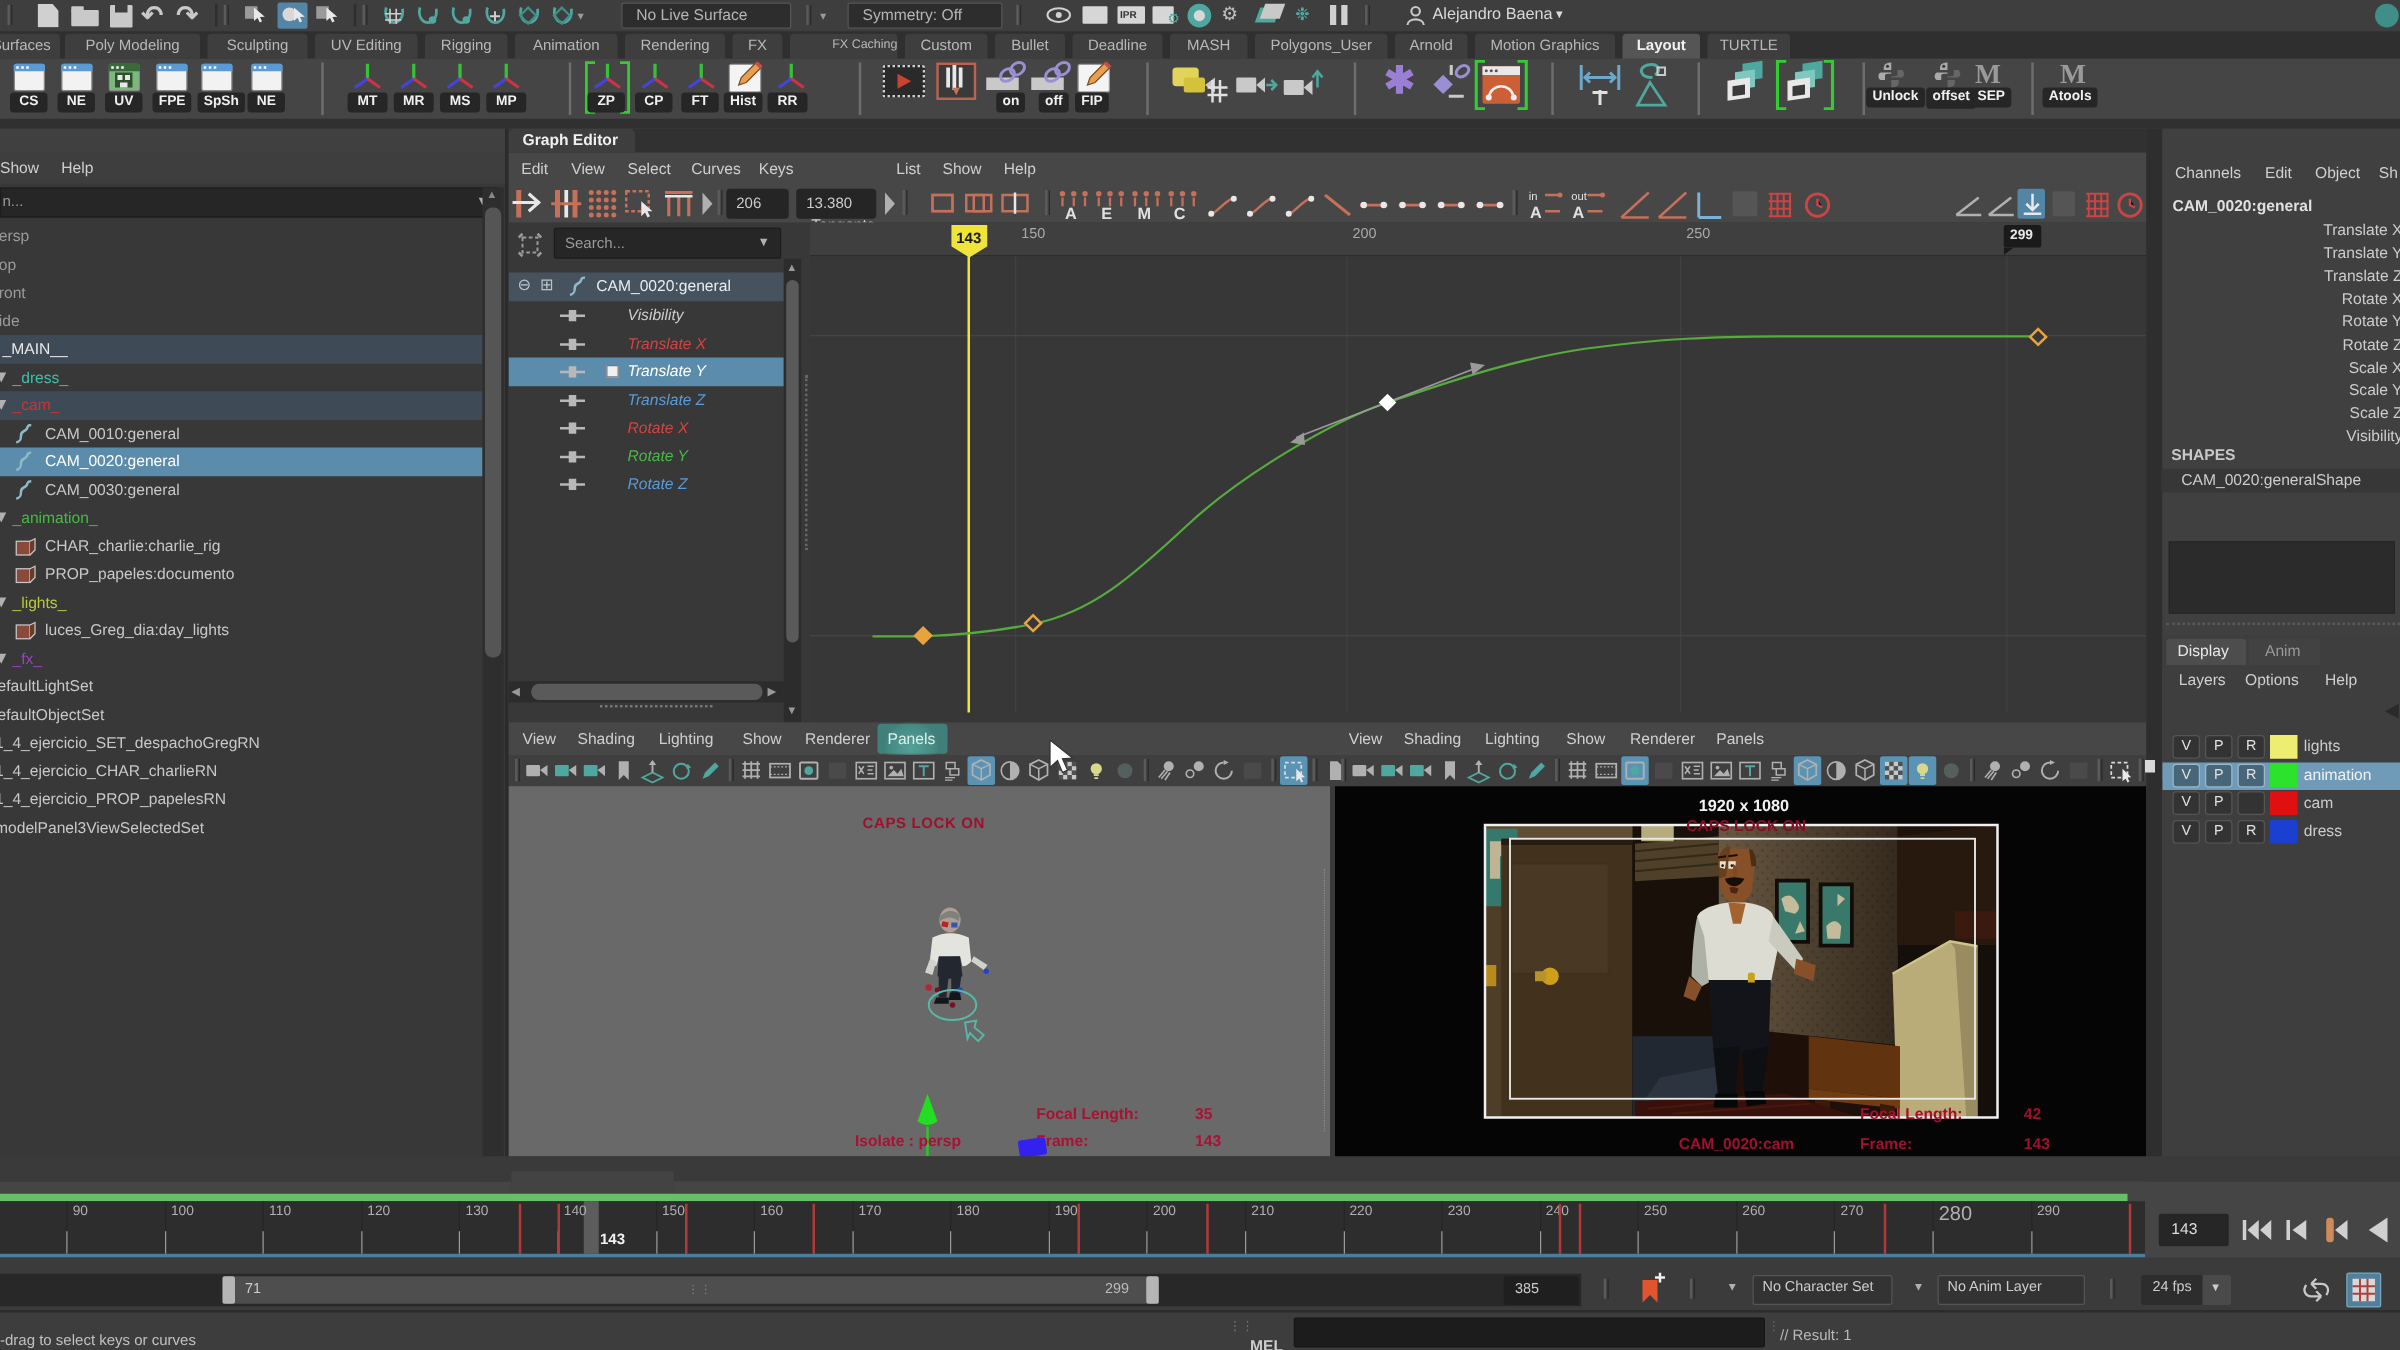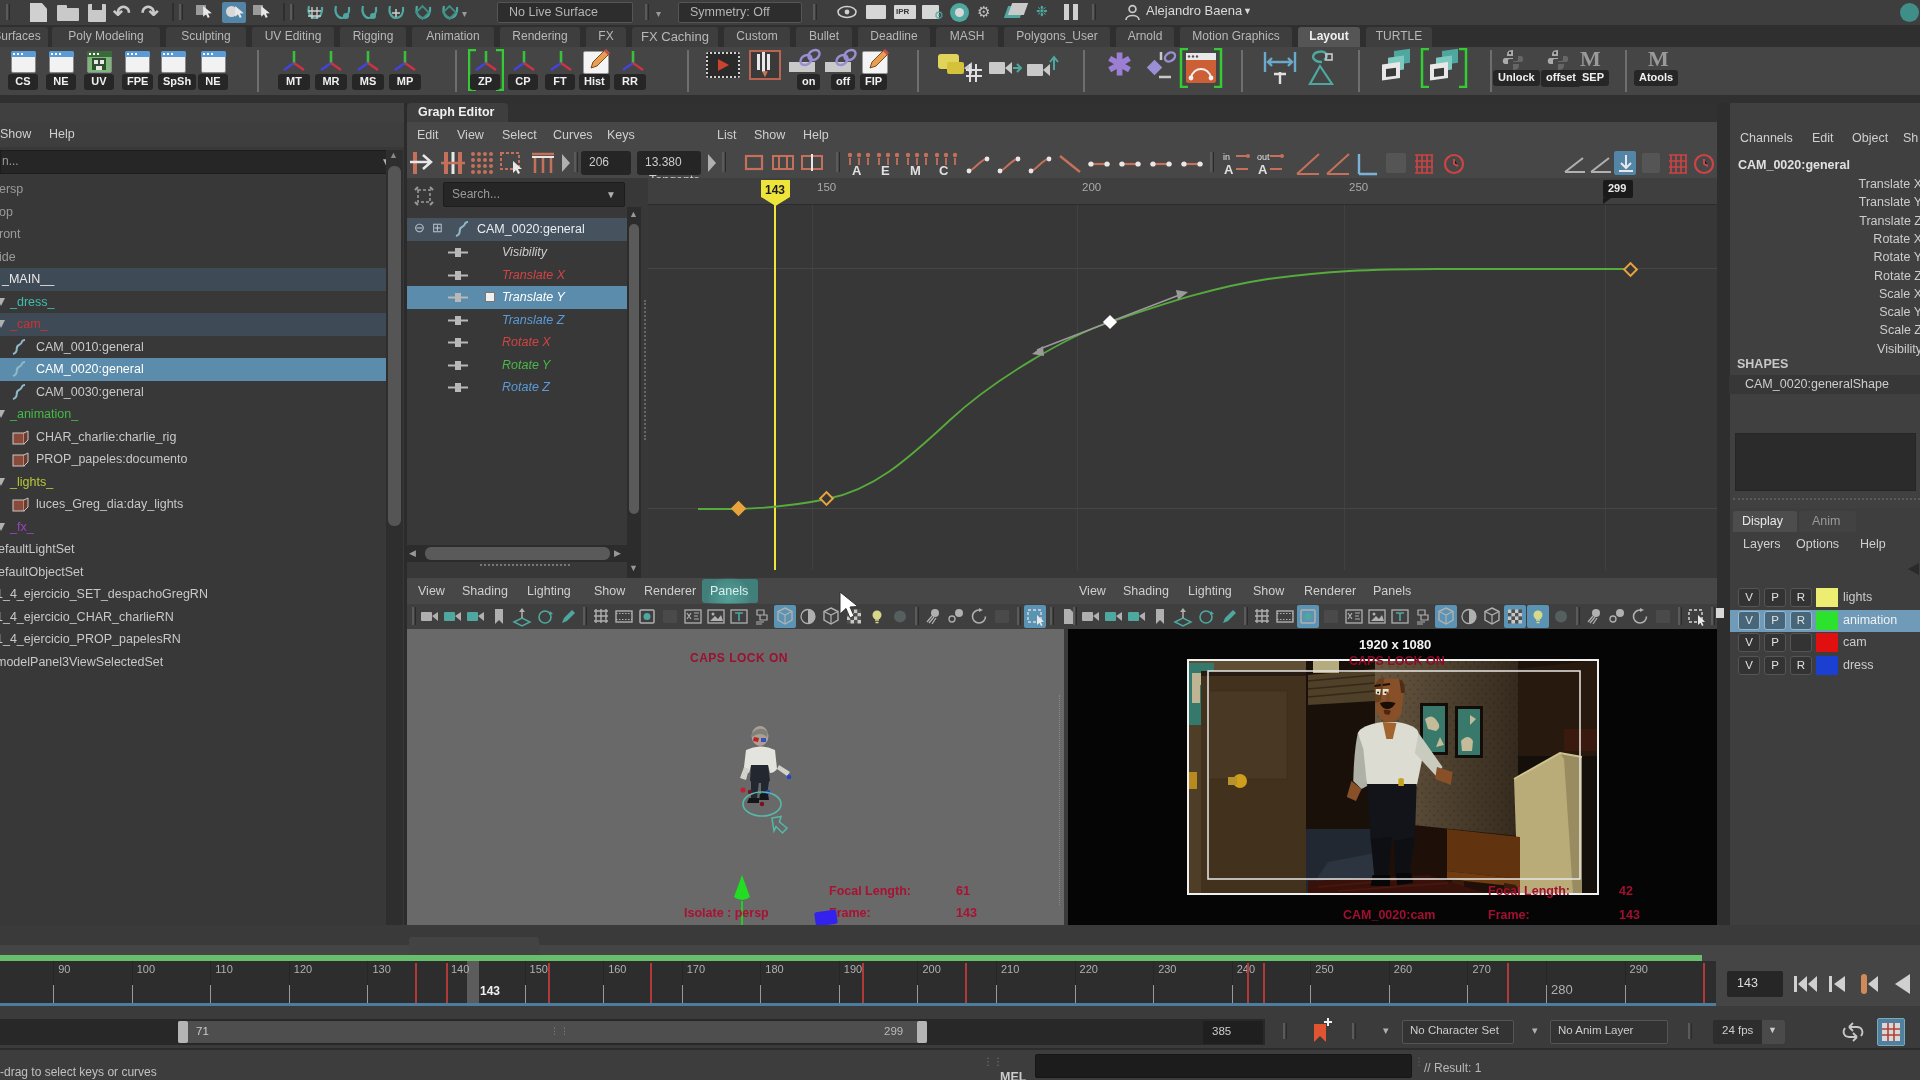--- a/index.html
+++ b/index.html
@@ -96,21 +96,21 @@
 <div style="position:absolute;left:1900px;top:3px;width:19px;height:19px;background:#3f8f88;border-radius:50%"></div>
 <div style="position:absolute;left:0px;top:25px;width:1920px;height:22px;background:#2f2f2f;"></div>
 <div style="position:absolute;left:-14px;top:27px;width:62px;height:20px;background:#3e3e3e;border-radius:3px 3px 0 0;text-align:center;color:#b8b8b8;font-size:12px;padding-top:3px;">Surfaces</div>
 <div style="position:absolute;left:52px;top:27px;width:108px;height:20px;background:#3e3e3e;border-radius:3px 3px 0 0;text-align:center;color:#b8b8b8;font-size:12px;padding-top:3px;">Poly Modeling</div>
 <div style="position:absolute;left:166px;top:27px;width:80px;height:20px;background:#3e3e3e;border-radius:3px 3px 0 0;text-align:center;color:#b8b8b8;font-size:12px;padding-top:3px;">Sculpting</div>
 <div style="position:absolute;left:252px;top:27px;width:82px;height:20px;background:#3e3e3e;border-radius:3px 3px 0 0;text-align:center;color:#b8b8b8;font-size:12px;padding-top:3px;">UV Editing</div>
 <div style="position:absolute;left:340px;top:27px;width:66px;height:20px;background:#3e3e3e;border-radius:3px 3px 0 0;text-align:center;color:#b8b8b8;font-size:12px;padding-top:3px;">Rigging</div>
 <div style="position:absolute;left:412px;top:27px;width:82px;height:20px;background:#3e3e3e;border-radius:3px 3px 0 0;text-align:center;color:#b8b8b8;font-size:12px;padding-top:3px;">Animation</div>
 <div style="position:absolute;left:500px;top:27px;width:80px;height:20px;background:#3e3e3e;border-radius:3px 3px 0 0;text-align:center;color:#b8b8b8;font-size:12px;padding-top:3px;">Rendering</div>
 <div style="position:absolute;left:586px;top:27px;width:40px;height:20px;background:#3e3e3e;border-radius:3px 3px 0 0;text-align:center;color:#b8b8b8;font-size:12px;padding-top:3px;">FX</div>
-<div style="position:absolute;left:632px;top:27px;width:86px;height:20px;background:#3e3e3e;border-radius:3px 3px 0 0;text-align:center;color:#b8b8b8;font-size:13px;padding-top:3px;">FX Caching</div>
+<div style="position:absolute;left:632px;top:27px;width:86px;height:20px;background:#3e3e3e;border-radius:3px 3px 0 0;text-align:right;color:#b8b8b8;font-size:10px;padding-top:3px;">FX Caching</div>
 <div style="position:absolute;left:724px;top:27px;width:66px;height:20px;background:#3e3e3e;border-radius:3px 3px 0 0;text-align:center;color:#b8b8b8;font-size:12px;padding-top:3px;">Custom</div>
 <div style="position:absolute;left:796px;top:27px;width:56px;height:20px;background:#3e3e3e;border-radius:3px 3px 0 0;text-align:center;color:#b8b8b8;font-size:12px;padding-top:3px;">Bullet</div>
 <div style="position:absolute;left:858px;top:27px;width:72px;height:20px;background:#3e3e3e;border-radius:3px 3px 0 0;text-align:center;color:#b8b8b8;font-size:12px;padding-top:3px;">Deadline</div>
 <div style="position:absolute;left:936px;top:27px;width:62px;height:20px;background:#3e3e3e;border-radius:3px 3px 0 0;text-align:center;color:#b8b8b8;font-size:12px;padding-top:3px;">MASH</div>
 <div style="position:absolute;left:1004px;top:27px;width:106px;height:20px;background:#3e3e3e;border-radius:3px 3px 0 0;text-align:center;color:#b8b8b8;font-size:12px;padding-top:3px;">Polygons_User</div>
 <div style="position:absolute;left:1116px;top:27px;width:58px;height:20px;background:#3e3e3e;border-radius:3px 3px 0 0;text-align:center;color:#b8b8b8;font-size:12px;padding-top:3px;">Arnold</div>
 <div style="position:absolute;left:1180px;top:27px;width:112px;height:20px;background:#3e3e3e;border-radius:3px 3px 0 0;text-align:center;color:#b8b8b8;font-size:12px;padding-top:3px;">Motion Graphics</div>
 <div style="position:absolute;left:1298px;top:27px;width:62px;height:20px;background:#555555;border-radius:3px 3px 0 0;text-align:center;color:#f0f0f0;font-size:12px;padding-top:3px;font-weight:bold;">Layout</div>
 <div style="position:absolute;left:1366px;top:27px;width:66px;height:20px;background:#3e3e3e;border-radius:3px 3px 0 0;text-align:center;color:#b8b8b8;font-size:12px;padding-top:3px;">TURTLE</div>
 <div style="position:absolute;left:0px;top:47px;width:1920px;height:48px;background:#454545;"></div>
@@ -988,21 +988,21 @@
 <svg style="position:absolute;left:740px;top:790px" width="60" height="55" viewBox="0 0 60 55">
 <ellipse cx="22" cy="14" rx="19" ry="12" fill="none" stroke="#56b8a8" stroke-width="1.6"></ellipse>
 <path d="M32 28 L41 26.5 L39.5 32 L47 38 L42.5 43 L36 36.5 L34 41 Z" fill="none" stroke="#56b8a8" stroke-width="1.5"></path>
 </svg>
 <svg style="position:absolute;left:731px;top:875px" width="22" height="50" viewBox="0 0 22 50">
 <path d="M11 0 L19 22 Q11 28 3 22 Z" fill="#22dd22"></path>
 <path d="M11 26 V50" stroke="#22cc22" stroke-width="2"></path>
 </svg>
 <div style="position:absolute;left:684px;top:906px;font-size:12.5px;color:#aa1133;white-space:nowrap;font-weight:bold">Isolate : persp</div>
 <div style="position:absolute;left:829px;top:884px;font-size:12.5px;color:#aa1133;white-space:nowrap;font-weight:bold">Focal Length:</div>
-<div style="position:absolute;left:956px;top:884px;font-size:12.5px;color:#aa1133;white-space:nowrap;font-weight:bold">61</div>
+<div style="position:absolute;left:956px;top:884px;font-size:12.5px;color:#aa1133;white-space:nowrap;font-weight:bold">35</div>
 <div style="position:absolute;left:829px;top:906px;font-size:12.5px;color:#aa1133;white-space:nowrap;font-weight:bold">Frame:</div>
 <div style="position:absolute;left:956px;top:906px;font-size:12.5px;color:#aa1133;white-space:nowrap;font-weight:bold">143</div>
 <div style="position:absolute;left:815px;top:911px;width:22px;height:14px;background:#3322ee;border-radius:2px;transform:rotate(-8deg)"></div>
 <div style="position:absolute;left:1059px;top:695px;width:2px;height:210px;border-left:1.5px dotted #8a8a8a"></div>
 <div style="position:absolute;left:1068px;top:629px;width:649px;height:297px;background:#050505;"></div>
 <svg style="position:absolute;left:1068px;top:629px" width="649" height="297" viewBox="0 0 649 297">
 <defs>
 <pattern id="wp" width="8" height="9" patternUnits="userSpaceOnUse">
         <rect width="8" height="9" fill="#695841"></rect>
         <circle cx="2" cy="2" r="1" fill="#584831"></circle>
@@ -1207,21 +1207,21 @@
 <div style="position:absolute;left:1310.27px;top:985px;width:1px;height:18px;background:#999;"></div>
 <div style="position:absolute;left:1315.27px;top:963px;font-size:11px;color:#b0b0b0;white-space:nowrap;">250</div>
 <div style="position:absolute;left:1388.8400000000001px;top:961px;width:1px;height:42px;background:#262626;"></div>
 <div style="position:absolute;left:1388.8400000000001px;top:985px;width:1px;height:18px;background:#999;"></div>
 <div style="position:absolute;left:1393.8400000000001px;top:963px;font-size:11px;color:#b0b0b0;white-space:nowrap;">260</div>
 <div style="position:absolute;left:1467.41px;top:961px;width:1px;height:42px;background:#262626;"></div>
 <div style="position:absolute;left:1467.41px;top:985px;width:1px;height:18px;background:#999;"></div>
 <div style="position:absolute;left:1472.41px;top:963px;font-size:11px;color:#b0b0b0;white-space:nowrap;">270</div>
 <div style="position:absolute;left:1545.98px;top:961px;width:1px;height:42px;background:#262626;"></div>
 <div style="position:absolute;left:1545.98px;top:985px;width:1px;height:18px;background:#999;"></div>
-<div style="position:absolute;left:1550.98px;top:983px;font-size:13px;color:#b0b0b0;white-space:nowrap;">280</div>
+<div style="position:absolute;left:1550.98px;top:963px;font-size:16px;color:#b0b0b0;white-space:nowrap;">280</div>
 <div style="position:absolute;left:1624.55px;top:961px;width:1px;height:42px;background:#262626;"></div>
 <div style="position:absolute;left:1624.55px;top:985px;width:1px;height:18px;background:#999;"></div>
 <div style="position:absolute;left:1629.55px;top:963px;font-size:11px;color:#b0b0b0;white-space:nowrap;">290</div>
 <div style="position:absolute;left:414.572px;top:963px;width:2px;height:40px;background:#b03a3a;"></div>
 <div style="position:absolute;left:446.0px;top:963px;width:2px;height:40px;background:#b03a3a;"></div>
 <div style="position:absolute;left:548.141px;top:963px;width:2px;height:40px;background:#b03a3a;"></div>
 <div style="position:absolute;left:650.282px;top:963px;width:2px;height:40px;background:#b03a3a;"></div>
 <div style="position:absolute;left:862.421px;top:963px;width:2px;height:40px;background:#b03a3a;"></div>
 <div style="position:absolute;left:964.562px;top:963px;width:2px;height:40px;background:#b03a3a;"></div>
 <div style="position:absolute;left:1247.414px;top:963px;width:2px;height:40px;background:#b03a3a;"></div>

